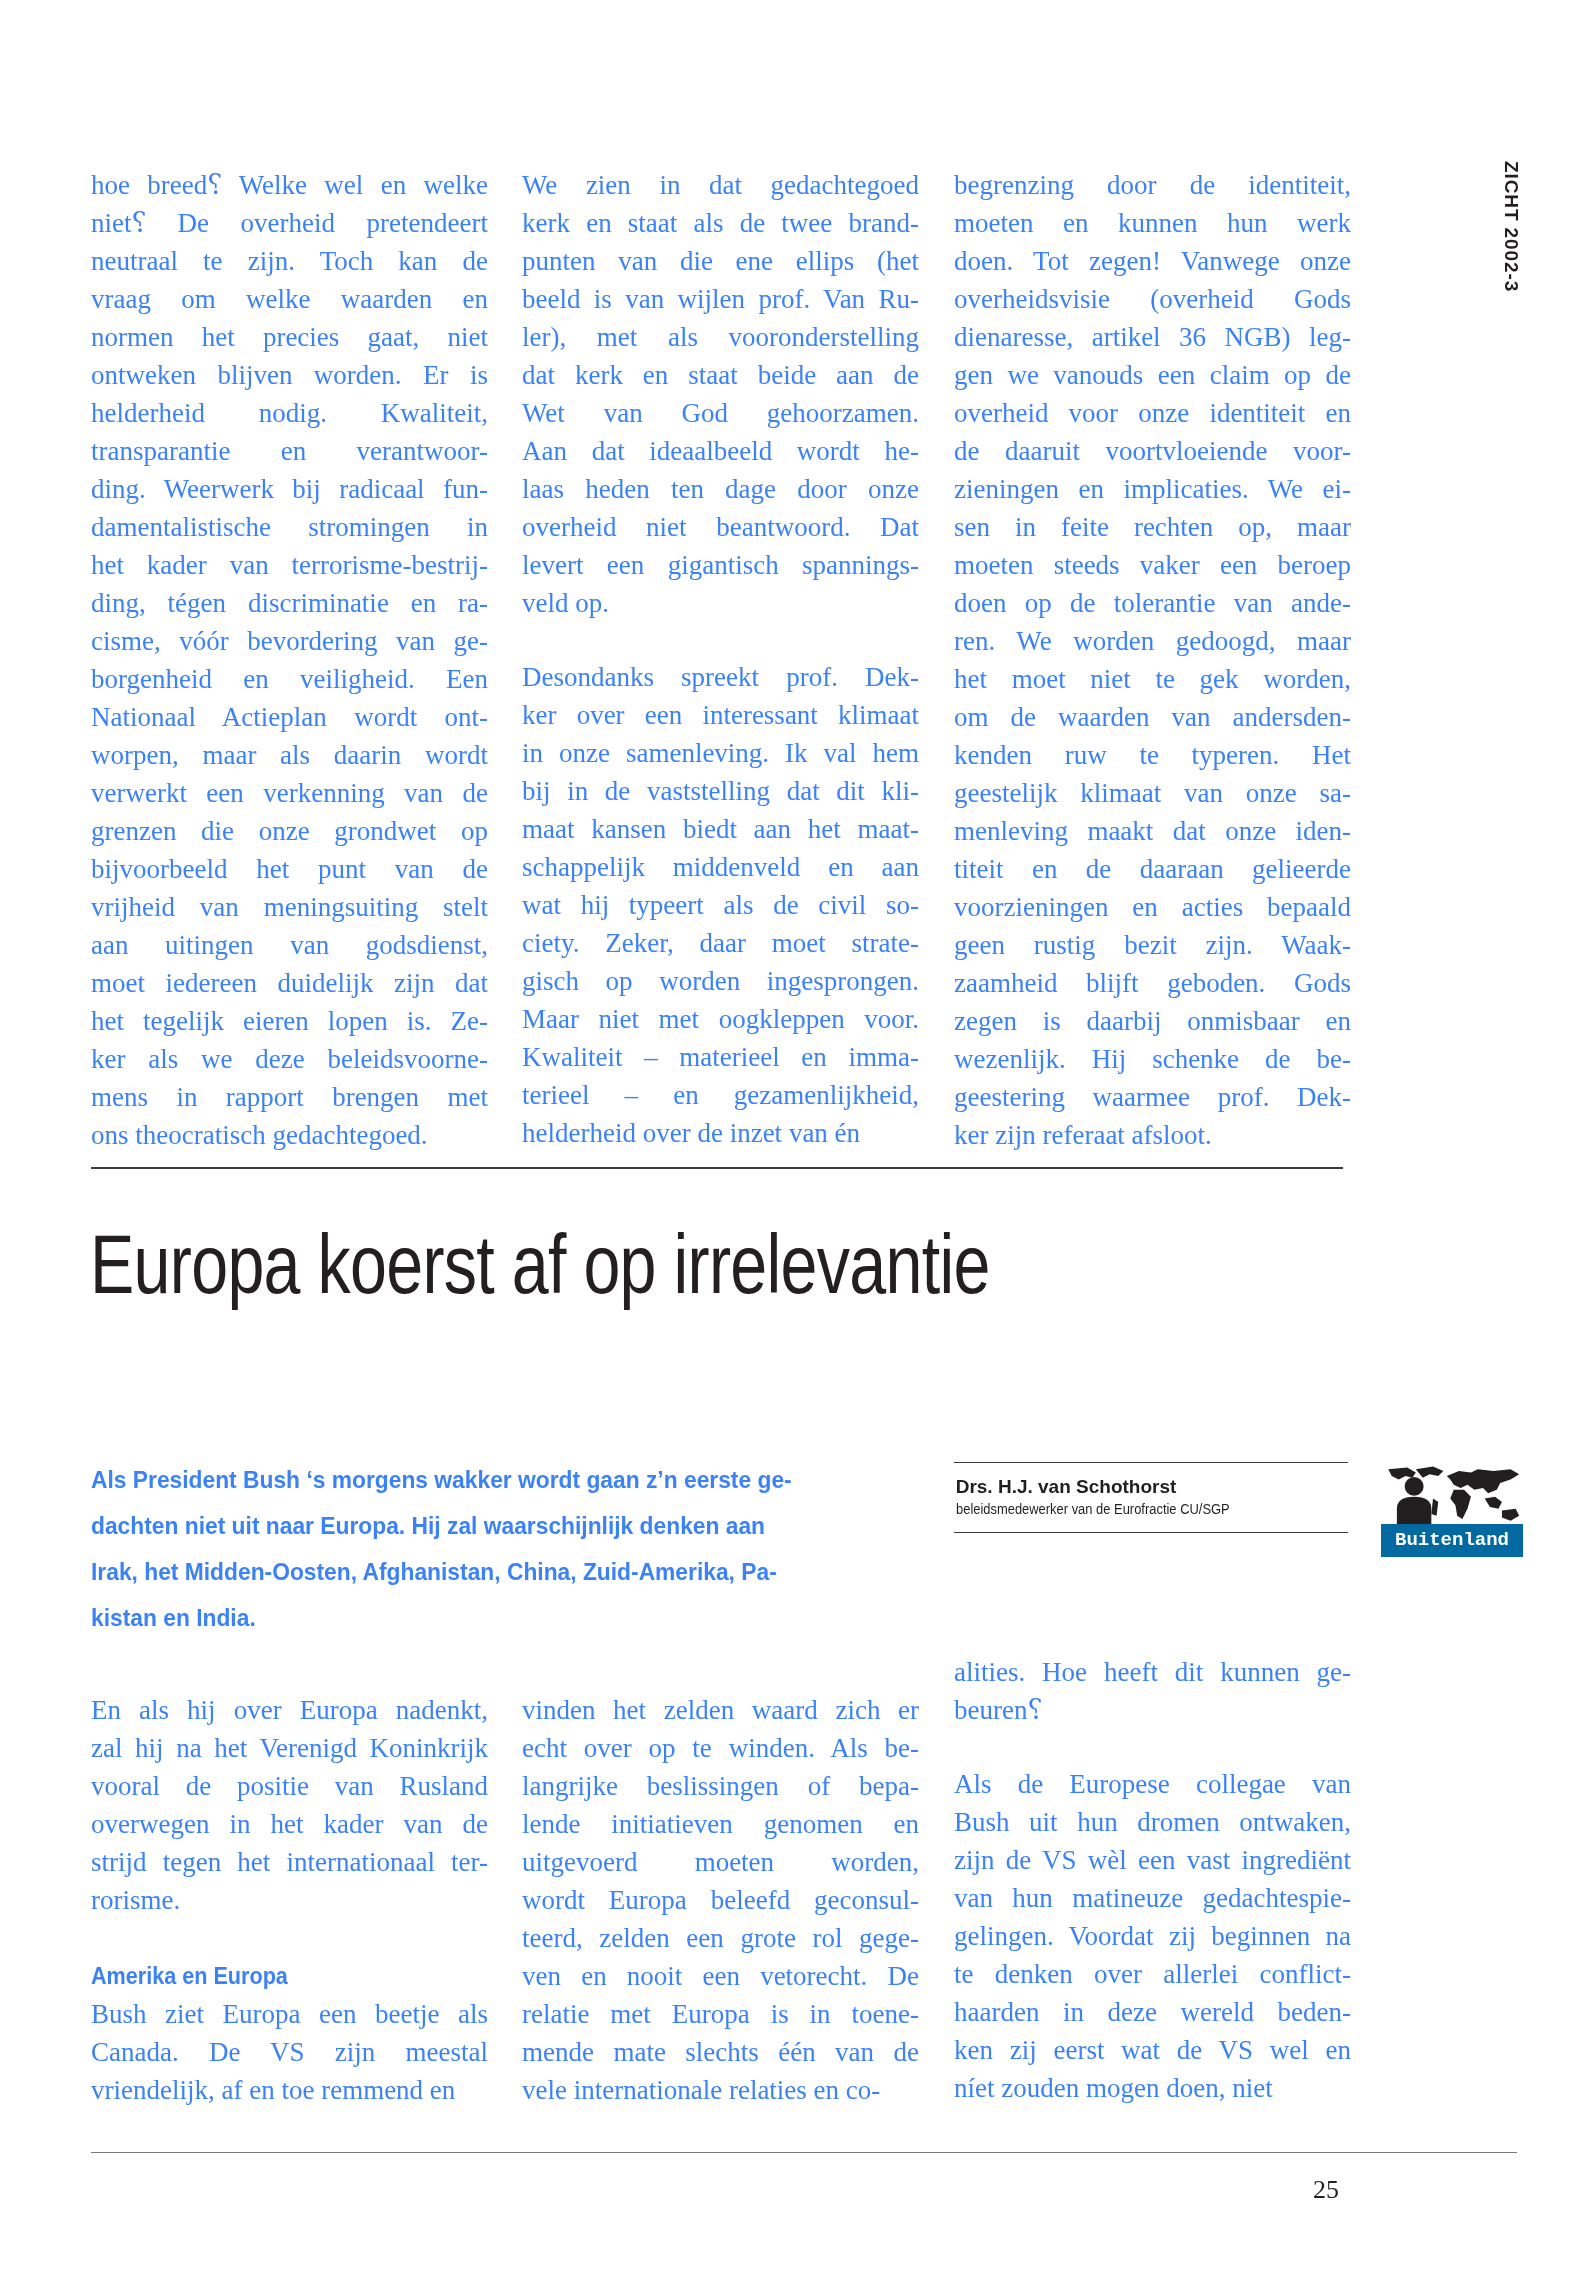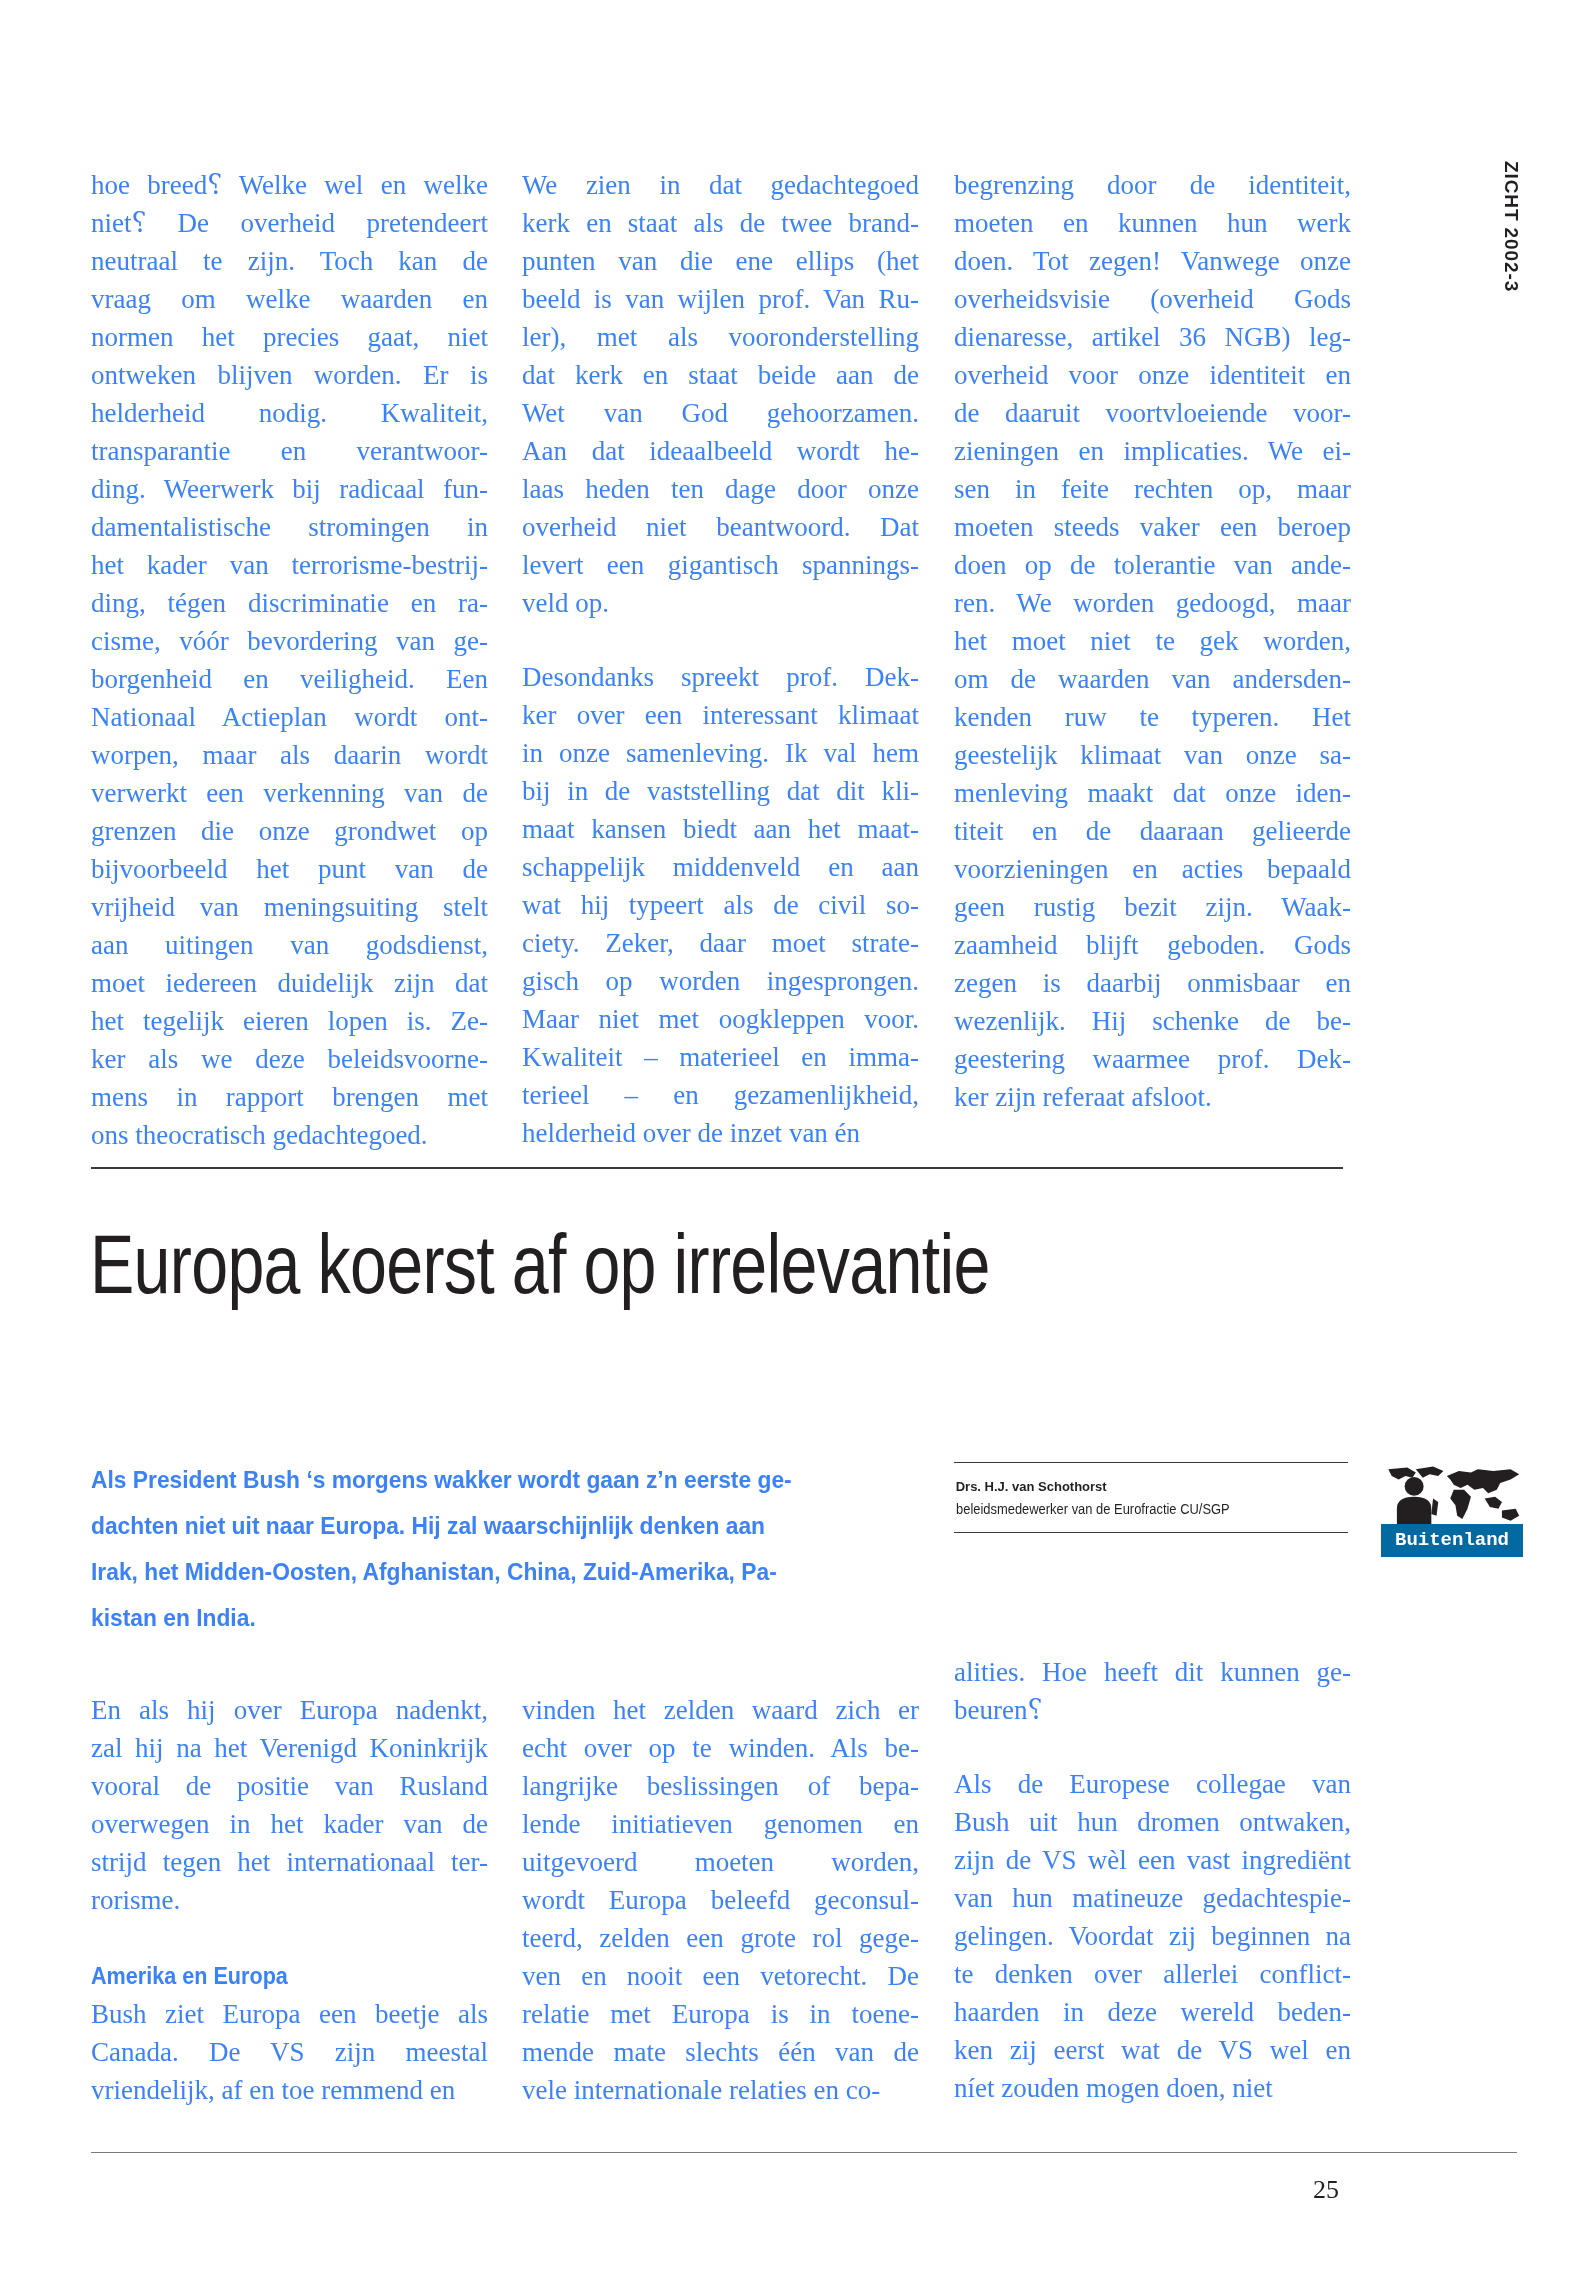--- a/index.html
+++ b/index.html
@@ -39,21 +39,21 @@
   }
   .lead .line { display: block; white-space: nowrap; transform: scaleX(0.95); transform-origin: left center; }
 
   .byline {
     position: absolute; left: 954px; top: 1462px; width: 392px;
     border-top: 1.7px solid #3a3a3a; border-bottom: 1.7px solid #3a3a3a;
     padding: 12px 0 12px 1.7px;
   }
   .byline .name {
     font-family: "Liberation Sans", "DejaVu Sans", sans-serif;
-    font-weight: bold; font-size: 13px; line-height: 24px; color: #231f20;
+    font-weight: bold; font-size: 19px; line-height: 24px; color: #231f20;
   }
   .byline .role {
     font-family: "Liberation Sans", "DejaVu Sans", sans-serif;
     font-size: 14.7px; line-height: 21px; color: #231f20;
     transform: scaleX(0.88); transform-origin: left center; white-space: nowrap;
   }
 
   .section-icon { position: absolute; left: 1381px; top: 1464px; width: 142px; height: 93px; }
   .section-icon .label {
     position: absolute; left: 0; right: 0; bottom: 0; height: 33px;
@@ -147,20 +147,21 @@
       <span class="line last">helderheid over de inzet van én</span>
     </p>
 </div>
 <div class="col" style="left:954px; top:166px;">
   <p>
       <span class="line">begrenzing door de identiteit,</span>
       <span class="line">moeten en kunnen hun werk</span>
       <span class="line">doen. Tot zegen! Vanwege onze</span>
       <span class="line">overheidsvisie (overheid Gods</span>
       <span class="line">dienaresse, artikel 36 NGB) leg-</span>
+      <span class="line">gen we vanouds een claim op de</span>
       <span class="line">overheid voor onze identiteit en</span>
       <span class="line">de daaruit voortvloeiende voor-</span>
       <span class="line">zieningen en implicaties. We ei-</span>
       <span class="line">sen in feite rechten op, maar</span>
       <span class="line">moeten steeds vaker een beroep</span>
       <span class="line">doen op de tolerantie van ande-</span>
       <span class="line">ren. We worden gedoogd, maar</span>
       <span class="line">het moet niet te gek worden,</span>
       <span class="line">om de waarden van andersden-</span>
       <span class="line">kenden ruw te typeren. Het</span>

